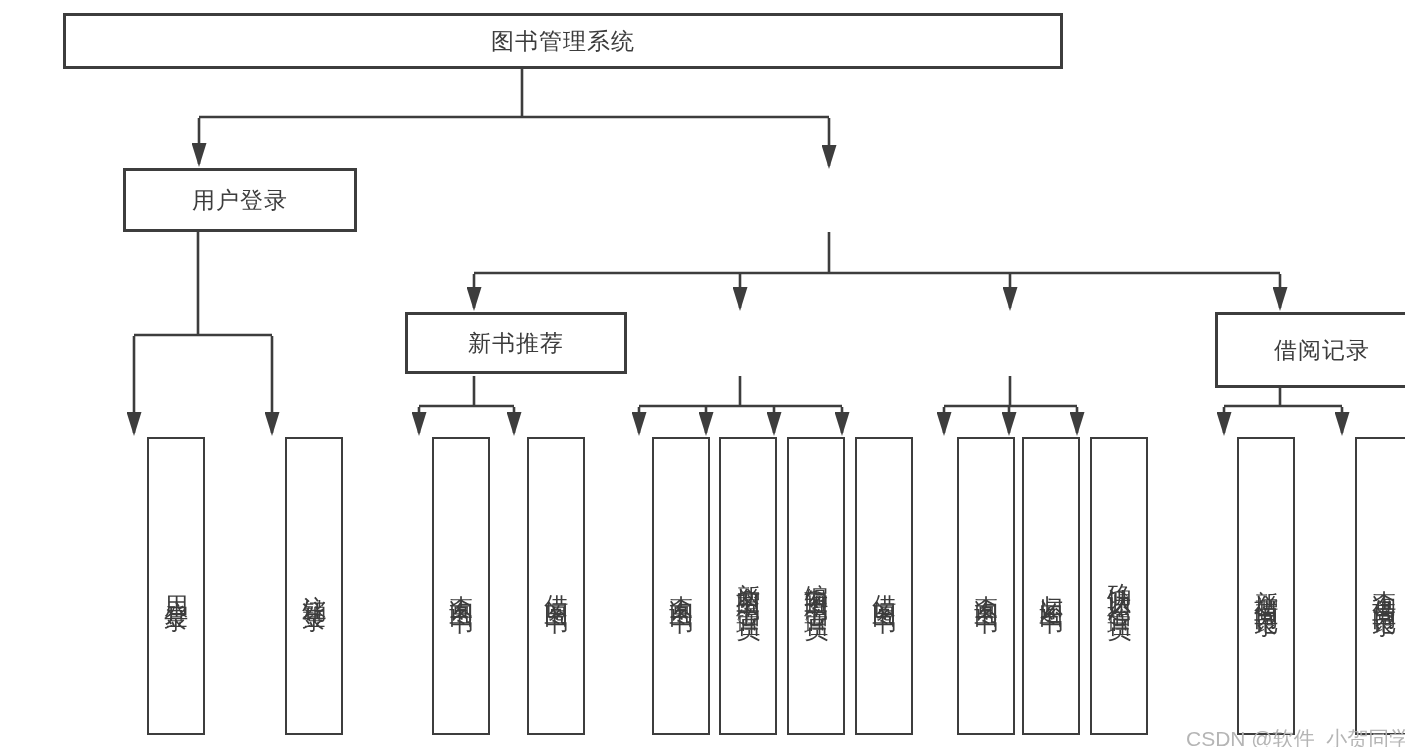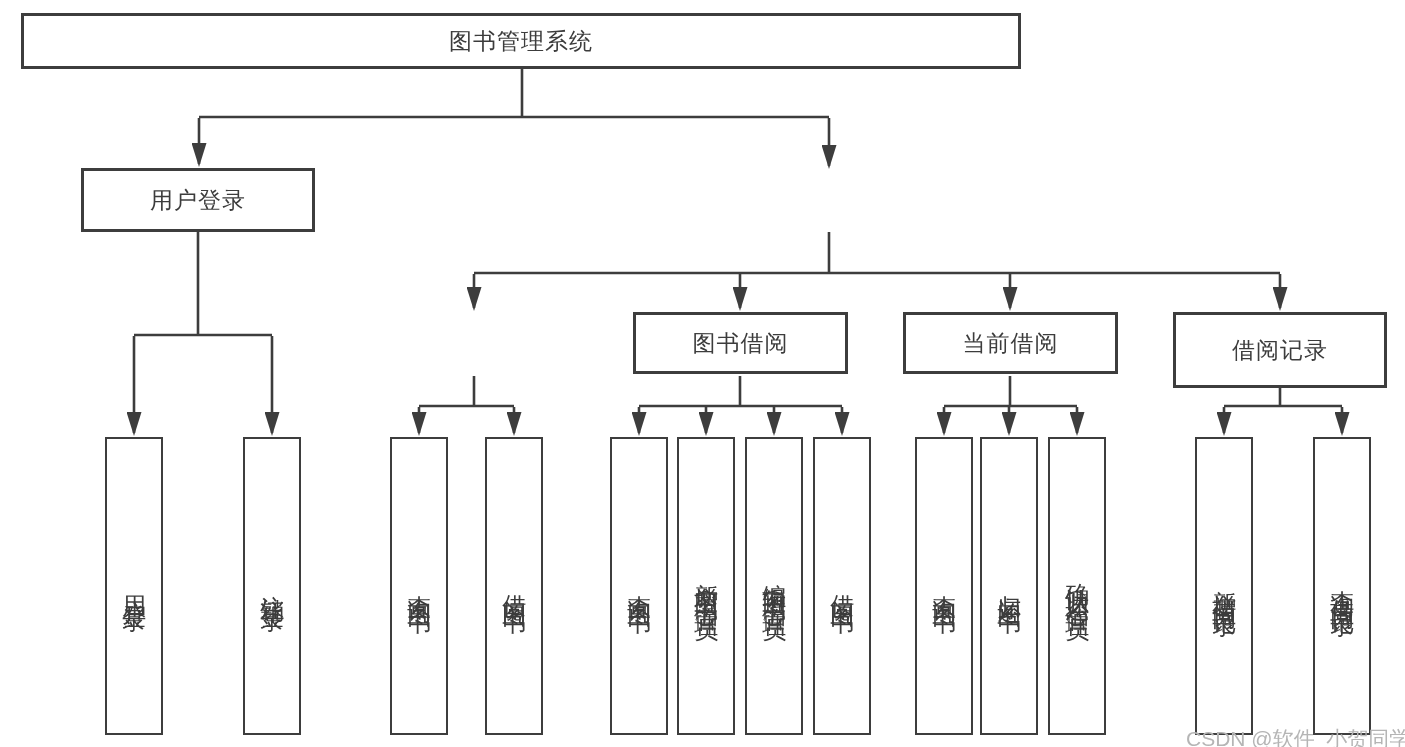--- a/index.html
+++ b/index.html
@@ -21,20 +21,21 @@
   .node{
     position:absolute;
     box-sizing:border-box;
     border:3px solid var(--line);
     background:var(--bg);
     display:flex;align-items:center;justify-content:center;
     color:var(--text);
     font-size:23px;
     letter-spacing:1px;
     z-index:2;
+    margin-left:42px;
   }
   .vnode{
     border-width:2.5px;
     writing-mode:vertical-rl;
     font-size:24px;
     letter-spacing:5px;
     line-height:1.1;
   }
   #watermark{
     position:absolute;
@@ -86,22 +87,21 @@
     <path d="M1009,407 V433" marker-end="url(#arrow)"></path>
     <path d="M1077,407 V433" marker-end="url(#arrow)"></path>
     <path d="M1224,407 V433" marker-end="url(#arrow)"></path>
     <path d="M1342,407 V433" marker-end="url(#arrow)"></path>
   </svg>
 
   <div class="node" style="left:21px;top:13px;width:1000px;height:56px">图书管理系统</div>
 
   <div class="node" style="left:81px;top:168px;width:234px;height:64px">用户登录</div>
 
-  <div class="node" style="left:633px;top:312px;width:215px;height:62px">图书借阅</div>
-  <div class="node" style="left:903px;top:312px;width:215px;height:62px">当前借阅</div>
+  <div class="node" style="left:363px;top:312px;width:222px;height:62px">新书推荐</div>
   <div class="node" style="left:1173px;top:312px;width:214px;height:76px">借阅记录</div>
 
   <div class="node vnode" style="left:105px;top:437px;width:58px;height:298px">用户登录</div>
   <div class="node vnode" style="left:243px;top:437px;width:58px;height:298px">注销登录</div>
 
   <div class="node vnode" style="left:390px;top:437px;width:58px;height:298px">查询图书</div>
   <div class="node vnode" style="left:485px;top:437px;width:58px;height:298px">借阅图书</div>
 
   <div class="node vnode" style="left:610px;top:437px;width:58px;height:298px">查询图书</div>
   <div class="node vnode" style="left:677px;top:437px;width:58px;height:298px">新增图书（管理员）</div>

